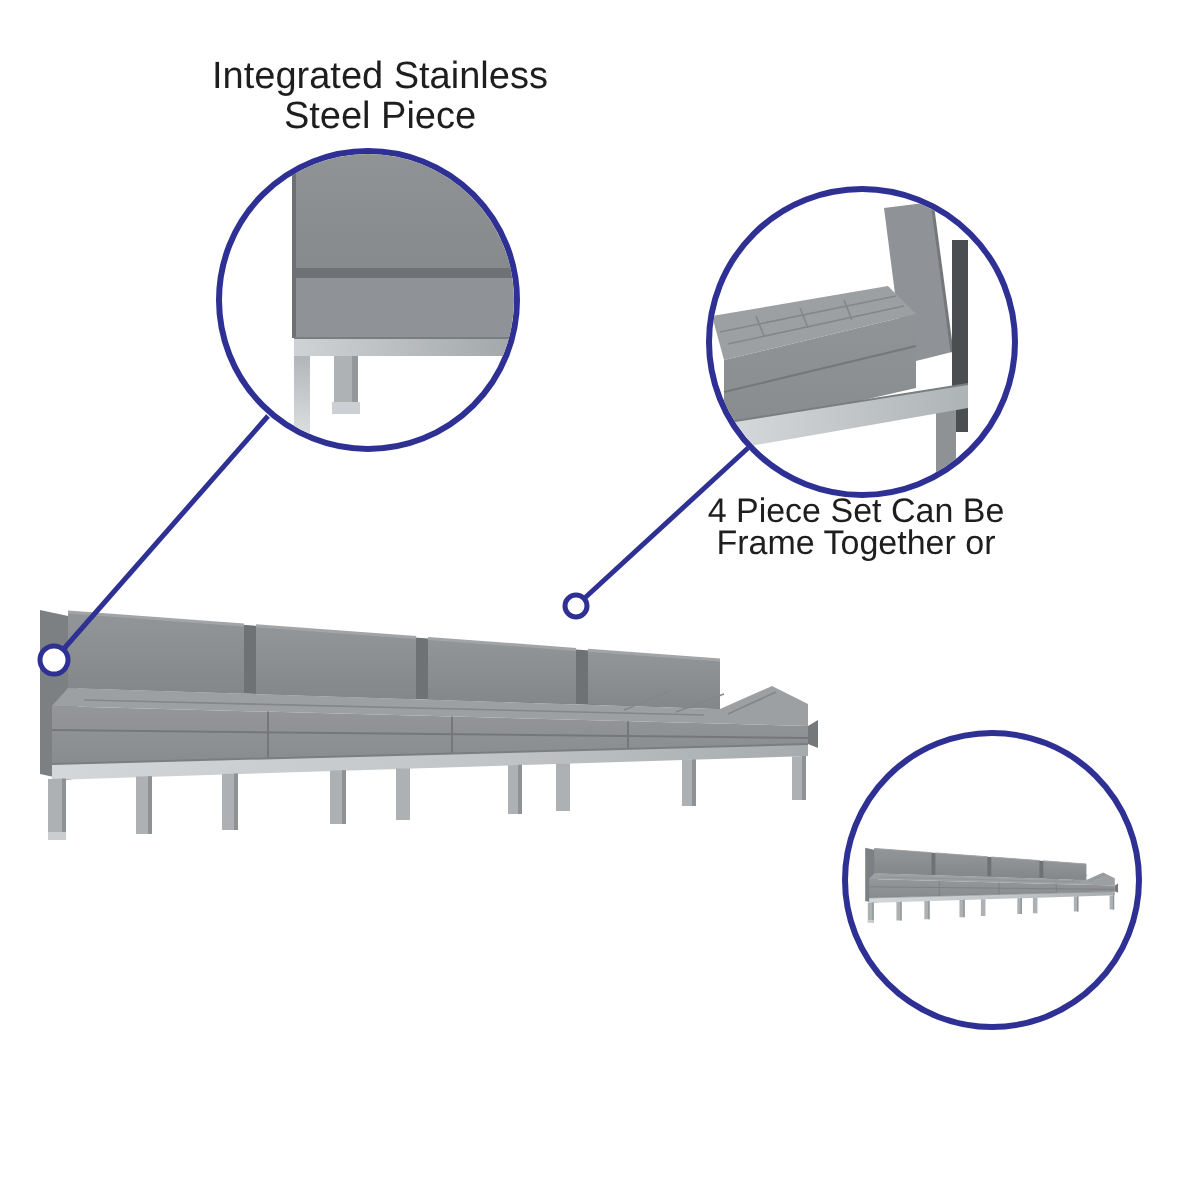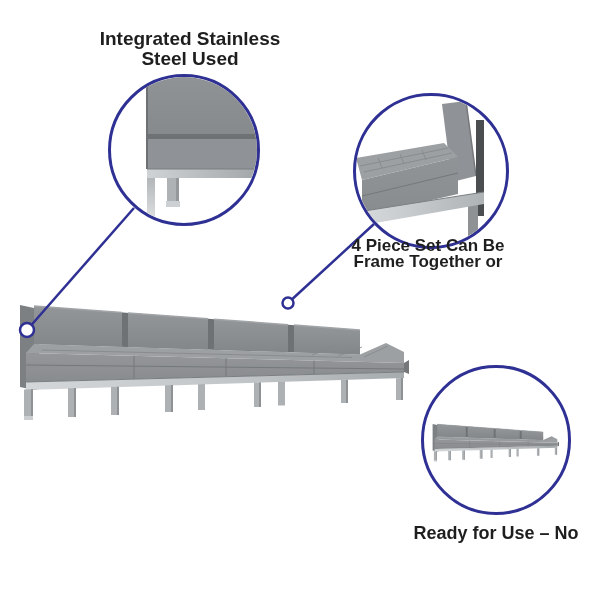--- a/index.html
+++ b/index.html
@@ -2,24 +2,24 @@
 <html style="--accent-navy: #2e3093; --text: #1e1e1e; --background: #ffffff; --upholstery-gray: #8d9093; --upholstery-light: #9da0a3; --upholstery-dark: #75787b; --metal-silver: #cfd2d4; --metal-shadow: #9aa0a3;"><head>
 <meta charset="utf-8">
 <style>
   html,body{margin:0;padding:0;}
   body{
     width:600px;height:600px;position:relative;overflow:hidden;
     background:var(--background,#ffffff);
     font-family:"Liberation Sans", sans-serif;
     color:var(--text,#1e1e1e);
   }
-  .annotation{position:absolute;text-align:center;font-weight:700;}
+  .annotation{position:absolute;text-align:center;font-weight:400;}
   .annotation div{white-space:nowrap;}
   .t-top{left:70px;top:29px;width:240px;font-size:19px;line-height:20px;}
-  .t-right{left:328px;top:238px;width:200px;font-size:17px;line-height:16px;}
+  .t-right{left:328px;top:248px;width:200px;font-size:17px;line-height:16px;}
   .t-bottom{left:396px;top:525px;width:200px;font-size:18px;line-height:17px;}
   .callout{
     position:absolute;border:3px solid var(--accent-navy,#2e3093);
     border-radius:50%;background:#fff;overflow:hidden;
   }
   .c1{left:108px;top:74px;width:146px;height:146px;}
   .c2{left:353px;top:93px;width:150px;height:150px;}
   .c3{left:421px;top:365px;width:144px;height:144px;}
   .callout svg{display:block;width:100%;height:100%;}
   .overlay{position:absolute;left:0;top:0;pointer-events:none;}
@@ -169,23 +169,22 @@
 </div>
 
 <div class="callout c3">
   <svg viewBox="0 0 144 144" role="img" aria-label="small view of complete 4 piece bench set">
     <use href="#sofa-art" transform="translate(6,52) scale(0.325)"></use>
   </svg>
 </div>
 
 <div class="annotation t-top">
   <div>Integrated Stainless</div>
-  <div>Steel Used</div>
+  <div>Steel Piece</div>
 </div>
 
 <div class="annotation t-right">
   <div>4 Piece Set Can Be</div>
   <div>Frame Together or</div>
 </div>
 
 <div class="annotation t-bottom">
-  <div>Ready for Use – No</div>
 </div>
 
 </body></html>

